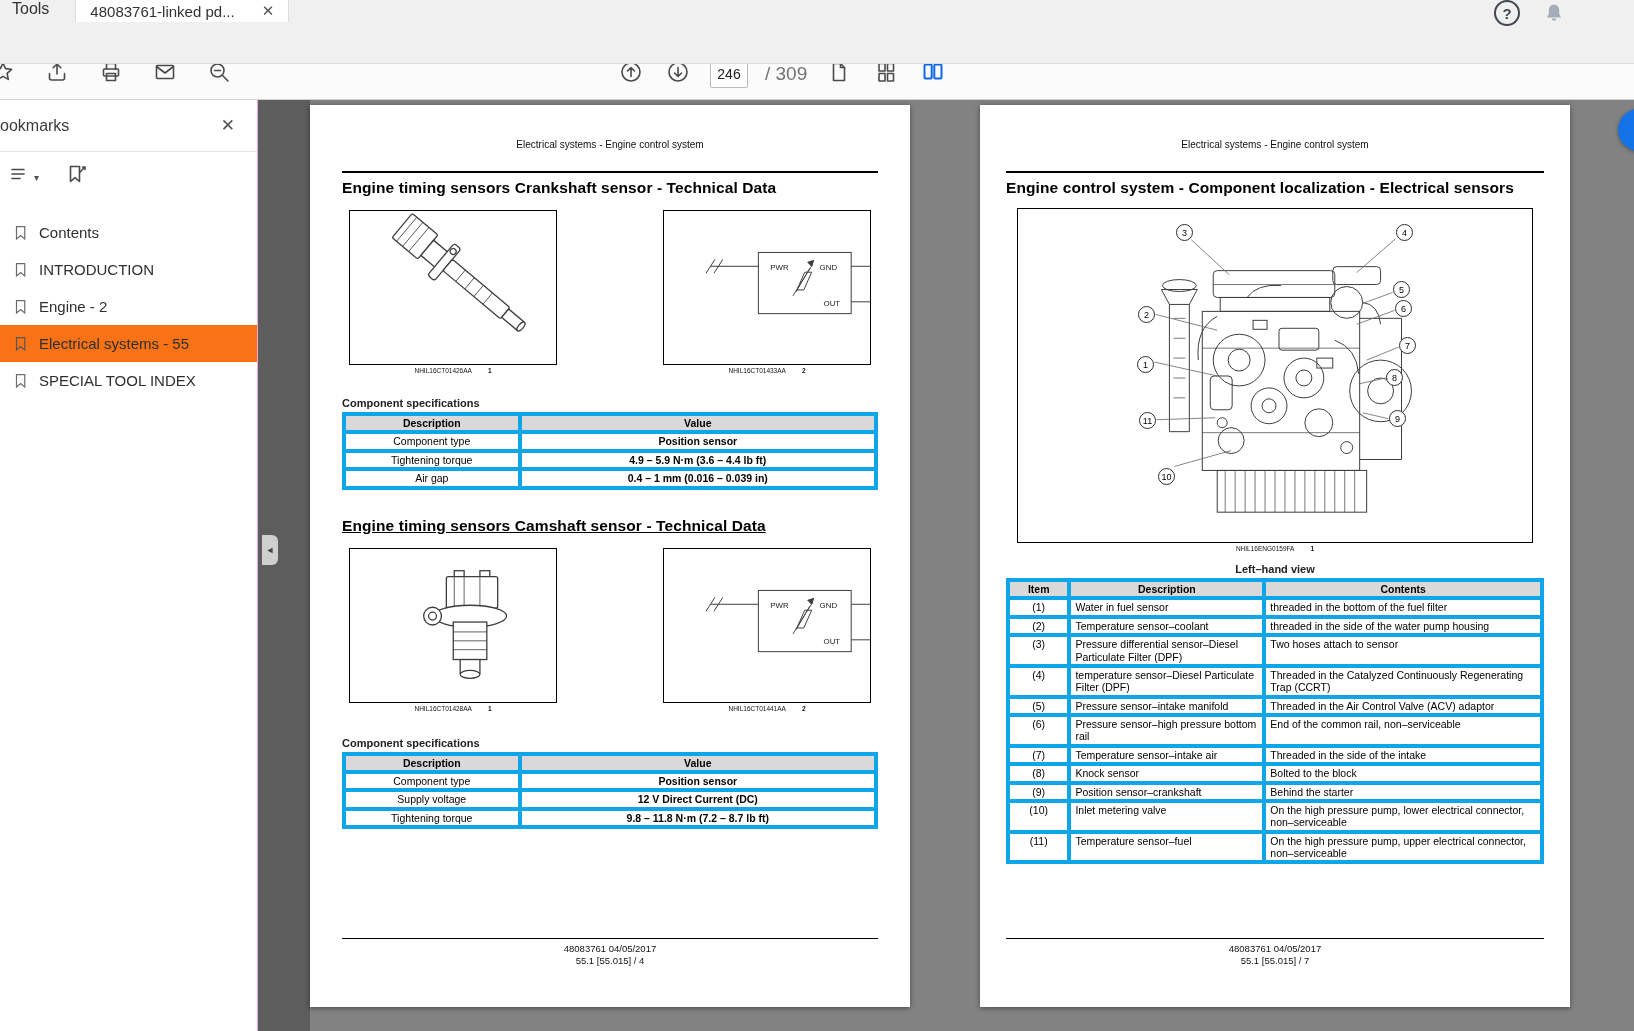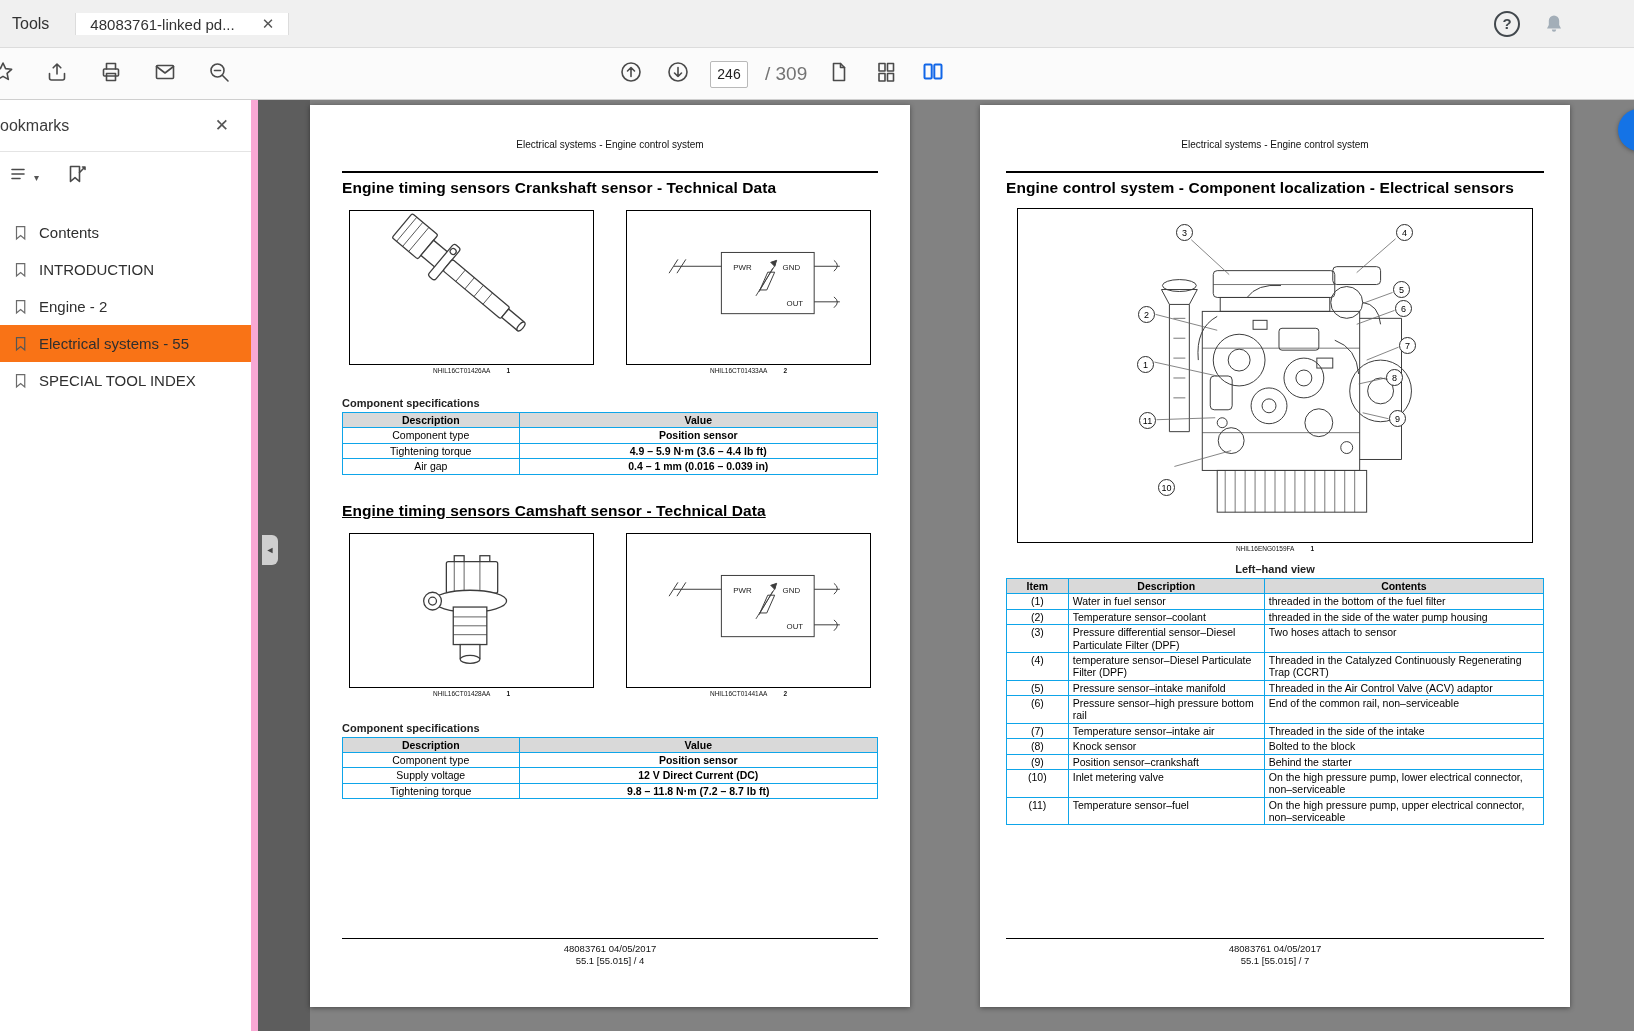--- a/index.html
+++ b/index.html
@@ -1,40 +1,40 @@
 <!DOCTYPE html>
 <html><head>
 <meta charset="utf-8">
 <style>
   * { margin:0; padding:0; box-sizing:border-box; }
   html,body { width:1634px; height:1031px; overflow:hidden; }
   body { font-family:"Liberation Sans", sans-serif; background:#828282; position:relative; color:#222; }
 
   
-  .tabbar { position:absolute; top:0; left:0; right:0; height:48px; background:#f0f0f0; border-bottom:1px solid #dcdcdc; display:flex; align-items:center; z-index:30; }
+  .tabbar { position:absolute; top:0; left:0; right:0; height:64px; background:#f0f0f0; border-bottom:1px solid #dcdcdc; display:flex; align-items:flex-start; z-index:30; }
   .tab-tools { display:flex; align-items:center; padding:0 26px 0 12px; font-size:16px; color:#323232; }
   .tab-doc { width:214px; background:#fff; border-left:1px solid #dcdcdc; border-right:1px solid #dcdcdc; display:flex; align-items:center; gap:10px; padding:0 10px 0 14px; font-size:15px; color:#323232; margin-bottom:-1px; }
   .tab-doc .tab-label { flex:1; white-space:nowrap; overflow:hidden; }
   .tab-close { font-size:15px; color:#555; cursor:pointer; padding:2px 4px; }
   .tab-right { margin-left:auto; display:flex; align-items:center; gap:22px; padding-right:68px; }
   .help-circle { width:26px; height:26px; border:2px solid #42484d; border-radius:50%; display:flex; align-items:center; justify-content:center; font-size:15px; font-weight:bold; color:#42484d; cursor:pointer; }
   .bell { width:24px; height:24px; cursor:pointer; }
 
   
   .toolbar { position:absolute; top:48px; left:0; right:0; height:52px; background:#fbfbfb; border-bottom:1px solid #cfcfcf; z-index:25; }
   .tb-left { position:absolute; left:-12px; top:0; height:52px; display:flex; align-items:center; gap:24px; }
   .tb-center { position:absolute; left:616px; top:0; height:52px; display:flex; align-items:center; gap:17px; }
   .tb-btn { width:30px; height:30px; display:flex; align-items:center; justify-content:center; cursor:pointer; border-radius:3px; }
   .tb-btn svg { width:24px; height:24px; }
   .page-input { width:38px; height:27px; border:1px solid #b9b9b9; border-radius:2px; text-align:center; font-size:14px; color:#222; background:#fff; font-family:"Liberation Sans", sans-serif; }
   .page-count { font-size:19px; color:#737373; }
   .fab { position:absolute; right:-26px; top:61px; width:42px; height:42px; border-radius:50%; background:#1473e6; z-index:40; cursor:pointer; box-shadow:0 1px 4px rgba(0,0,0,.35); }
 
   
-  .sidebar { position:absolute; top:100px; left:0; width:258px; bottom:0; background:#fff; border-right:7px solid #f9a8d4; z-index:20; }
+  .sidebar { position:absolute; top:100px; left:0; width:258px; bottom:0; background:#fff; border-right:1px solid #f9a8d4; z-index:20; }
   .sb-header { height:52px; display:flex; align-items:center; justify-content:space-between; padding:0 16px 0 0; border-bottom:1px solid #e4e4e4; }
   .sb-title { font-size:16px; color:#3c3c3c; }
   .sb-close { font-size:17px; color:#555; cursor:pointer; padding:2px 6px; }
   .sb-tools { height:50px; display:flex; align-items:center; gap:26px; padding-left:8px; }
   .sb-tool { display:flex; align-items:center; cursor:pointer; }
   .sb-tool svg { width:24px; height:24px; }
   .caret { font-size:10px; color:#555; margin-left:2px; }
   .bm-list { padding-top:12px; }
   .bm-item { display:flex; align-items:center; gap:9px; height:37px; padding-left:12px; font-size:15px; color:#2f2f2f; cursor:pointer; }
   .bm-item.selected { background:#f97316; }
@@ -48,30 +48,30 @@
 
   .page { position:absolute; top:5px; background:#fff; box-shadow:0 1px 5px rgba(0,0,0,.45); }
   .page-left  { left:52px;  width:600px; height:902px; padding:0 32px; }
   .page-right { left:722px; width:590px; height:902px; padding:0 26px; }
 
   .doc-header { text-align:center; font-size:10px; color:#111; padding-top:34px; }
   .rule { border-top:2px solid #000; margin-top:21px; }
   .sec-title { font-size:15.5px; font-weight:bold; color:#000; margin-top:6px; letter-spacing:.1px; }
 
   .figs { width:522px; margin:13px auto 0; display:flex; justify-content:space-between; }
-  .fig { width:245px; }
+  .fig { width:208px; }
   .fig-frame { height:155px; border:1px solid #000; background:#fff; position:relative; overflow:hidden; }
   .fig-cap { display:flex; justify-content:center; gap:16px; font-size:6.5px; color:#111; margin-top:2px; }
   .fig-cap .num { font-weight:bold; }
 
   .spec-label { font-size:11px; font-weight:bold; margin-top:23px; }
   .spec-label.second { margin-top:25px; }
 
   table.doc-table { border-collapse:collapse; width:100%; font-size:10.5px; color:#000; margin-top:3px; }
-  table.doc-table th, table.doc-table td { border:1px solid #0ea5e9; padding:1px 4px; line-height:1.18; }
+  table.doc-table th, table.doc-table td { border:4px solid #0ea5e9; padding:1px 4px; line-height:1.18; }
   table.doc-table th { background:#d9d9d9; font-weight:bold; text-align:center; }
   .spec-table td { text-align:center; }
   .spec-table td:last-child { font-weight:bold; }
   .comp-table { margin-top:12px; }
   .comp-table td { text-align:left; vertical-align:top; }
   .comp-table td:first-child { text-align:center; }
 
   .sec-title.second { margin-top:27px;text-decoration:underline; }
 
   .page-footer { position:absolute; left:32px; right:32px; bottom:40px; }
@@ -499,21 +499,21 @@
         </div>
       <div class="callout" style="left:381px;top:128px">
           <span>7</span>
         </div>
       <div class="callout" style="left:368px;top:160px">
           <span>8</span>
         </div>
       <div class="callout" style="left:371px;top:201px">
           <span>9</span>
         </div>
-      <div class="callout" style="left:140px;top:270px">
+      <div class="callout" style="left:140px;top:259px">
           <span>10</span>
         </div>
       <div class="callout" style="left:121px;top:203px">
           <span>11</span>
         </div>
     </div>
     <div class="eng-cap">
       <span>NHIL16ENG0159FA</span>
         <span class="num">1</span>
     </div>

